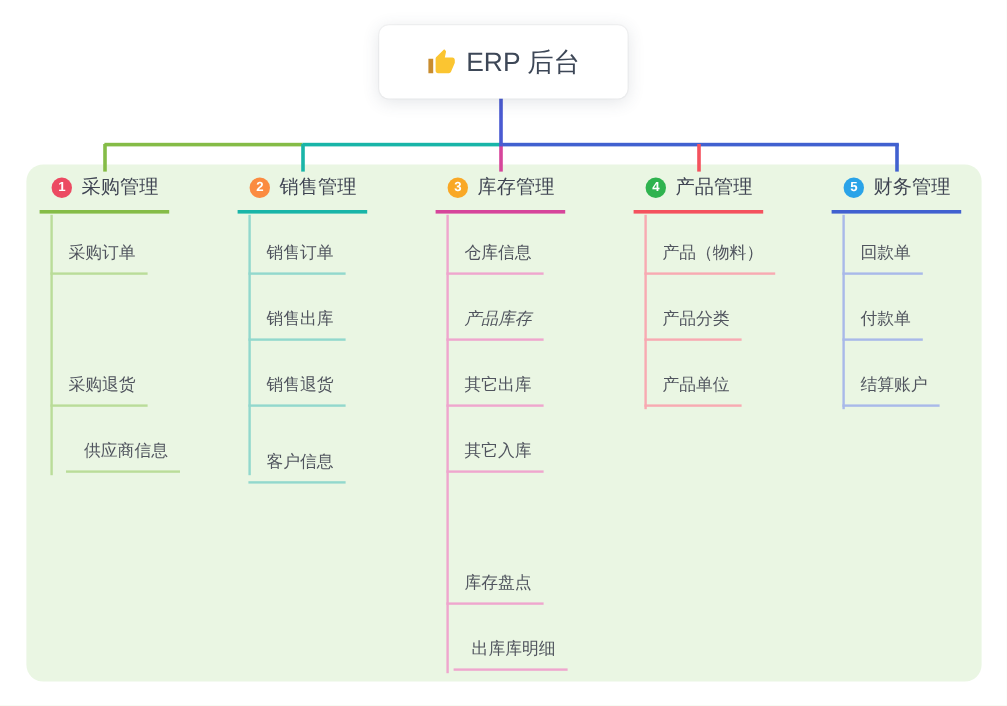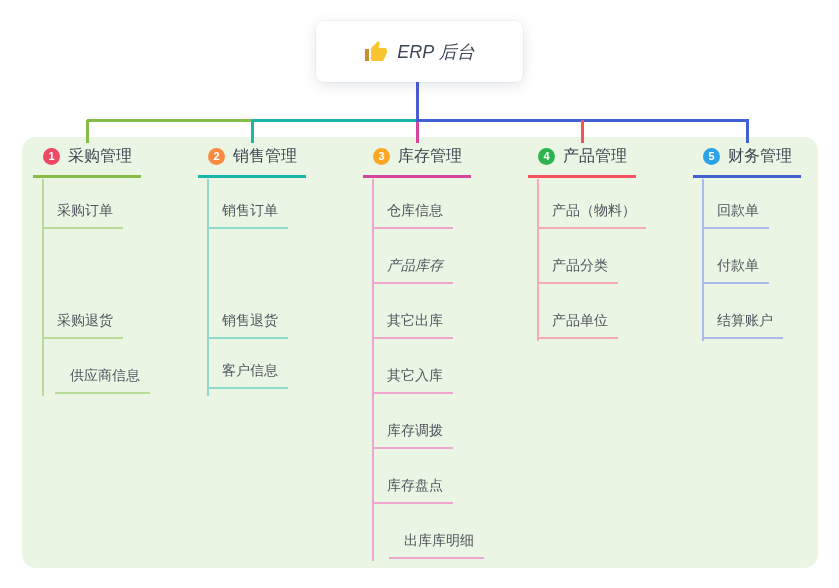--- a/index.html
+++ b/index.html
@@ -11,21 +11,21 @@
   .stage{position:relative;width:839px;height:588px;overflow:hidden;}
   .panel{
     position:absolute;left:22px;top:137px;width:796px;height:431px;
     border-radius:14px;
   }
   .root-node{
     position:absolute;left:316px;top:21px;width:207px;height:61px;
     background:#ffffff;border-radius:8px;
     box-shadow:0 3px 14px rgba(60,70,90,.14),0 0 0 1px rgba(0,0,0,.03);
     display:flex;align-items:center;justify-content:center;gap:9px;
-    font-size:18px;color:#3d4757;cursor:pointer;font-style:italic;
+    font-size:22px;color:#3d4757;cursor:pointer;
   }
   .root-icon{width:24px;height:24px;display:flex;align-items:center;}
   .line{position:absolute;}
   .branch{position:absolute;top:146px;width:165px;}
   .branch-header{
     width:108px;box-sizing:border-box;
     display:flex;align-items:center;gap:8px;
     padding:0 0 8px 10px;border-bottom:3px solid;
     font-size:16px;font-weight:500;color:#3f4452;cursor:pointer;
   }
@@ -81,36 +81,36 @@
         <div class="child" style="left: 9px; top: 166px; border-bottom-color: rgb(186, 220, 153);">采购退货</div>
         <div class="child" style="left: 22px; top: 221px; border-bottom-color: rgb(186, 220, 153);">供应商信息</div>
       </div>
       <div class="branch" style="left: 198px;">
     <div class="branch-header" style="border-bottom-color: rgb(25, 181, 168);">
       <span class="badge" style="background: rgb(251, 139, 65);">2</span>
       <span class="branch-label">销售管理</span>
     </div>
     <div class="stem" style="left: 9px; top: 33px; height: 217px; background: rgb(146, 216, 205);"></div>
   <div class="child" style="left: 9px; top: 56px; border-bottom-color: rgb(146, 216, 205);">销售订单</div>
+        <div class="child" style="left: 9px; top: 111px; border-bottom-color: rgb(146, 216, 205);">销售出库</div>
         <div class="child" style="left: 9px; top: 166px; border-bottom-color: rgb(146, 216, 205); text-align: center;">销售退货</div>
-        <div class="child" style="left: 9px; top: 216px; border-bottom-color: rgb(146, 216, 205);">客户信息</div>
+        <div class="child" style="left: 9px; top: 230px; border-bottom-color: rgb(146, 216, 205);">客户信息</div>
       </div>
       <div class="branch" style="left: 363px;">
     <div class="branch-header" style="border-bottom-color: rgb(214, 69, 155);">
       <span class="badge" style="background: rgb(249, 168, 38);">3</span>
       <span class="branch-label">库存管理</span>
     </div>
     <div class="stem" style="left: 9px; top: 33px; height: 382px; background: rgb(239, 166, 206);"></div>
   <div class="child" style="left: 9px; top: 56px; border-bottom-color: rgb(239, 166, 206);">仓库信息</div>
         <div class="child" style="left: 9px; top: 111px; border-bottom-color: rgb(239, 166, 206); font-style: italic;">产品库存</div>
         <div class="child" style="left: 9px; top: 166px; border-bottom-color: rgb(239, 166, 206);">其它出库</div>
         <div class="child" style="left: 9px; top: 221px; border-bottom-color: rgb(239, 166, 206);">其它入库</div>
-        <div class="child" style="left: 9px; top: 276px; border-bottom-color: rgb(239, 166, 206);">库存调拨</div>
         <div class="child" style="left: 9px; top: 331px; border-bottom-color: rgb(239, 166, 206);">库存盘点</div>
-        <div class="child" style="left: 26px; top: 386px; border-bottom-color: rgb(239, 166, 206);">出库库明细</div>
+        <div class="child" style="left: 15px; top: 386px; border-bottom-color: rgb(239, 166, 206);">出库库明细</div>
       </div>
       <div class="branch" style="left: 528px;">
     <div class="branch-header" style="border-bottom-color: rgb(244, 82, 94);">
       <span class="badge" style="background: rgb(47, 179, 79);">4</span>
       <span class="branch-label">产品管理</span>
     </div>
     <div class="stem" style="left: 9px; top: 33px; height: 162px; background: rgb(248, 170, 178);"></div>
   <div class="child" style="left: 9px; top: 56px; border-bottom-color: rgb(248, 170, 178);">产品（物料）</div>
         <div class="child" style="left: 9px; top: 111px; border-bottom-color: rgb(248, 170, 178);">产品分类</div>
         <div class="child" style="left: 9px; top: 166px; border-bottom-color: rgb(248, 170, 178);">产品单位</div>

